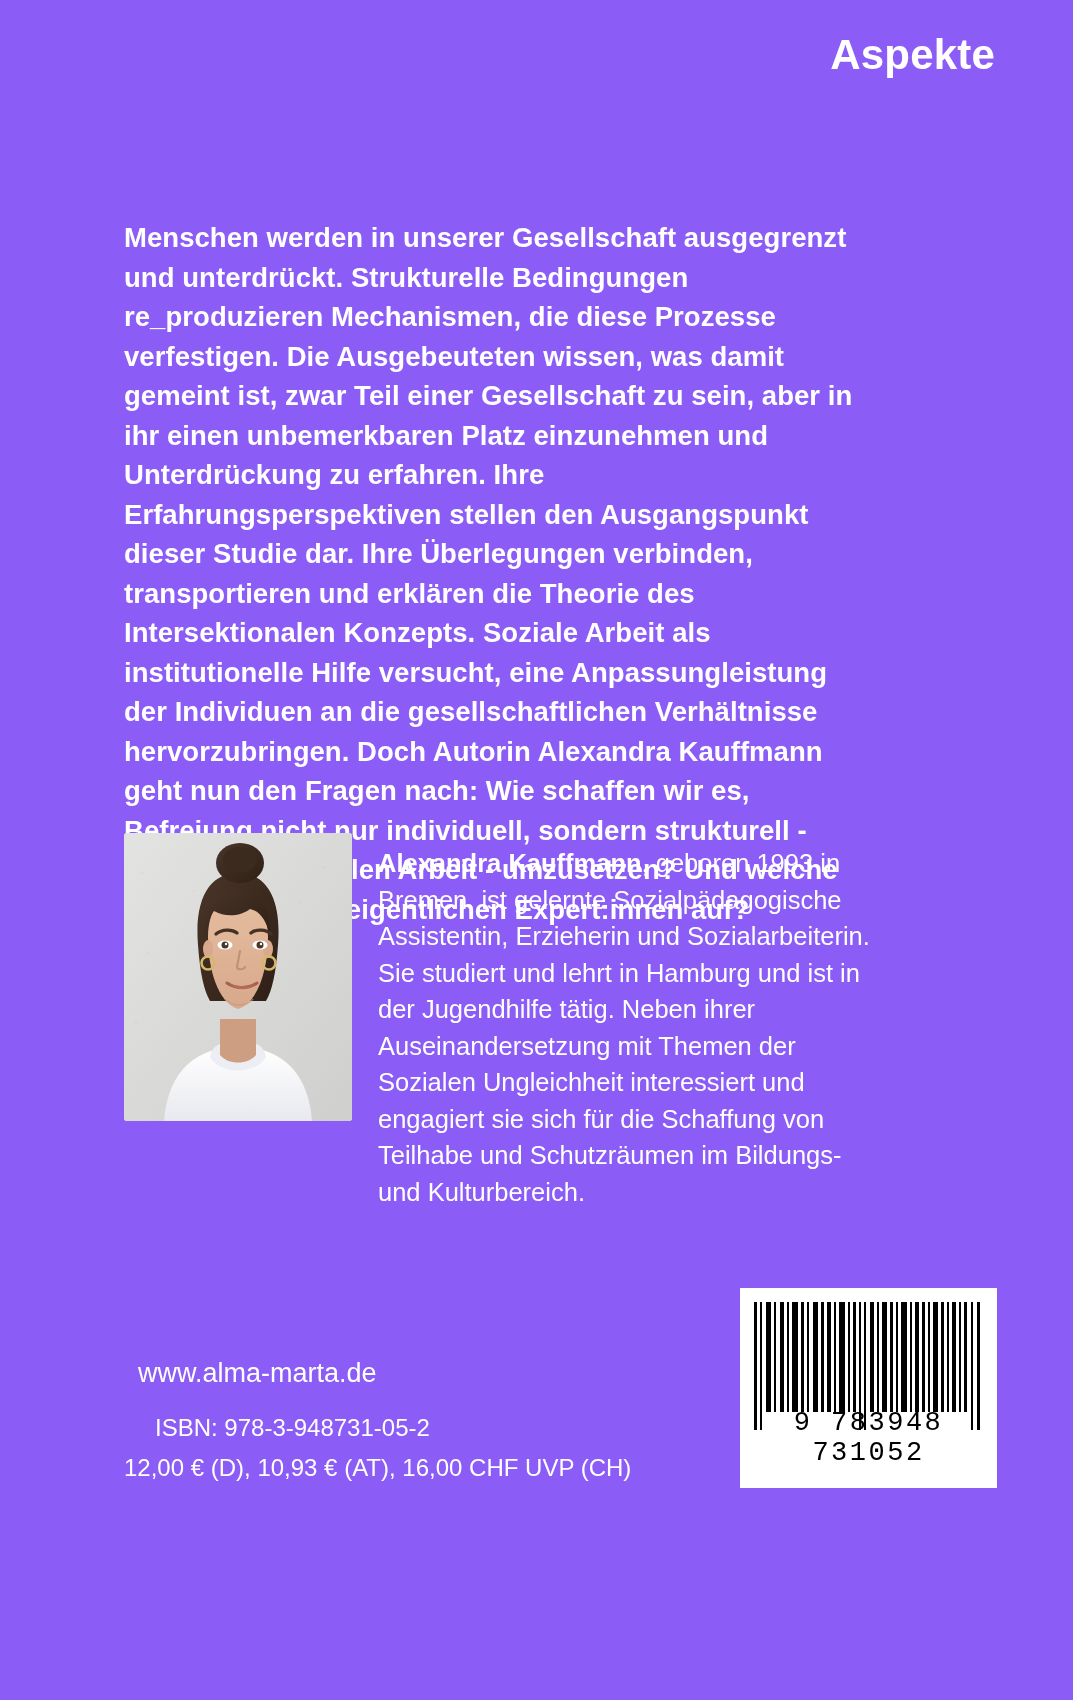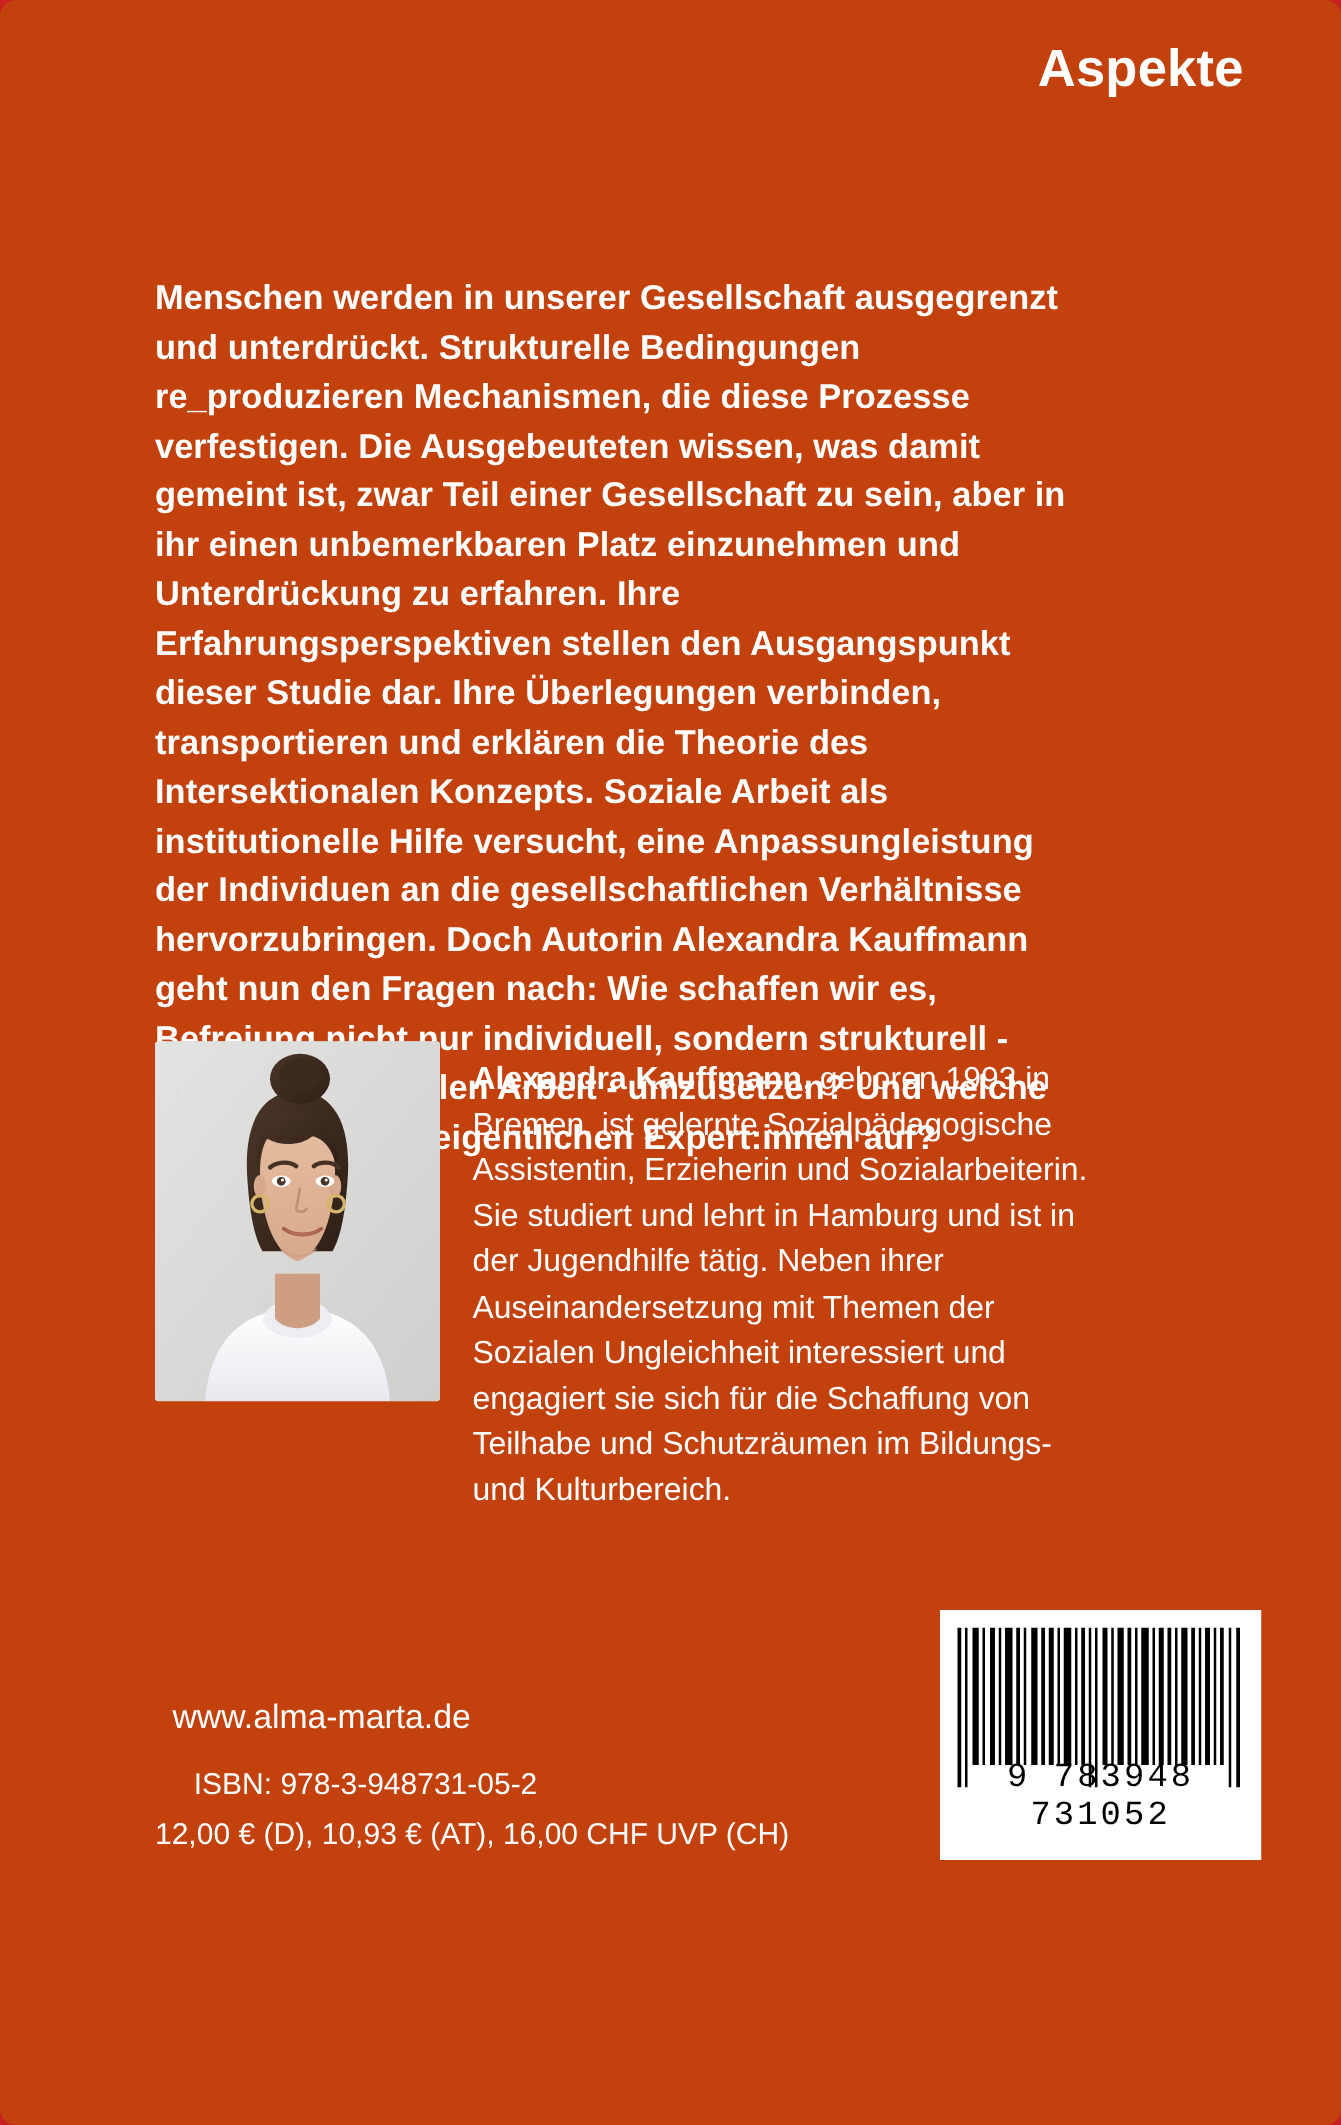--- a/index.html
+++ b/index.html
@@ -12,22 +12,21 @@
     background: #ca1f22;
     font-family: "Liberation Sans", sans-serif;
     color: #ffffff;
     overflow: hidden;
     position: relative;
   }
 
   .cover {
     position: absolute;
     inset: 0;
-    background: #c2410c;
-    border-radius: 13px;
+    background: #8b5cf6;
   }
 
   
   .series-title {
     position: absolute;
     top: 34px;
     right: 78px;
     font-size: 42px;
     font-weight: bold;
     letter-spacing: 0.2px;
@@ -124,21 +123,21 @@
   }
   .price-line {
     font-size: 24px;
     line-height: 40px;
     color: #ffffff;
   }
 
   
   .barcode-box {
     position: absolute;
-    right: 64px;
+    right: 76px;
     bottom: 212px;
     width: 257px;
     height: 200px;
     background: #ffffff;
     padding: 0;
     box-sizing: border-box;
   }
   .barcode-inner {
     position: absolute;
     left: 12px;

